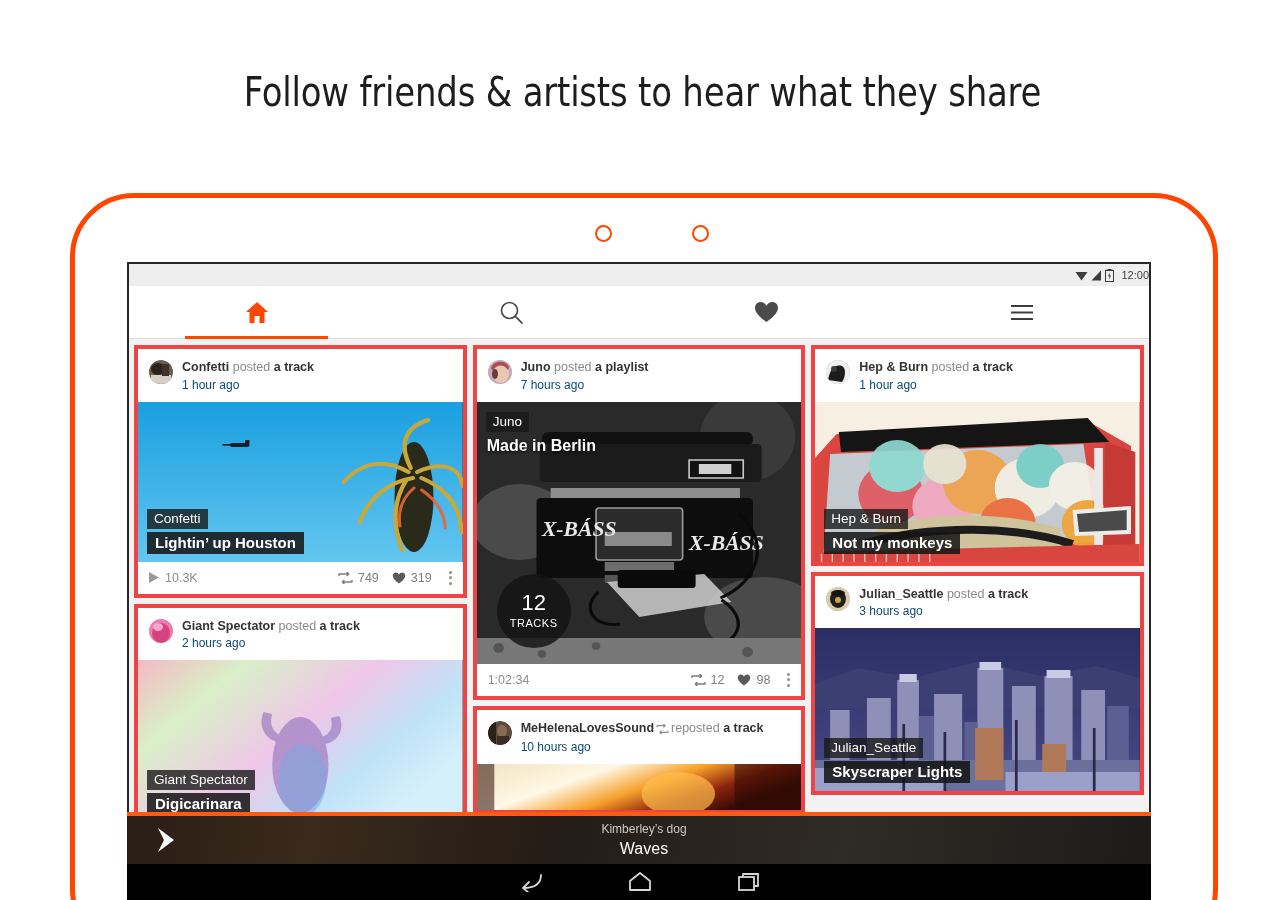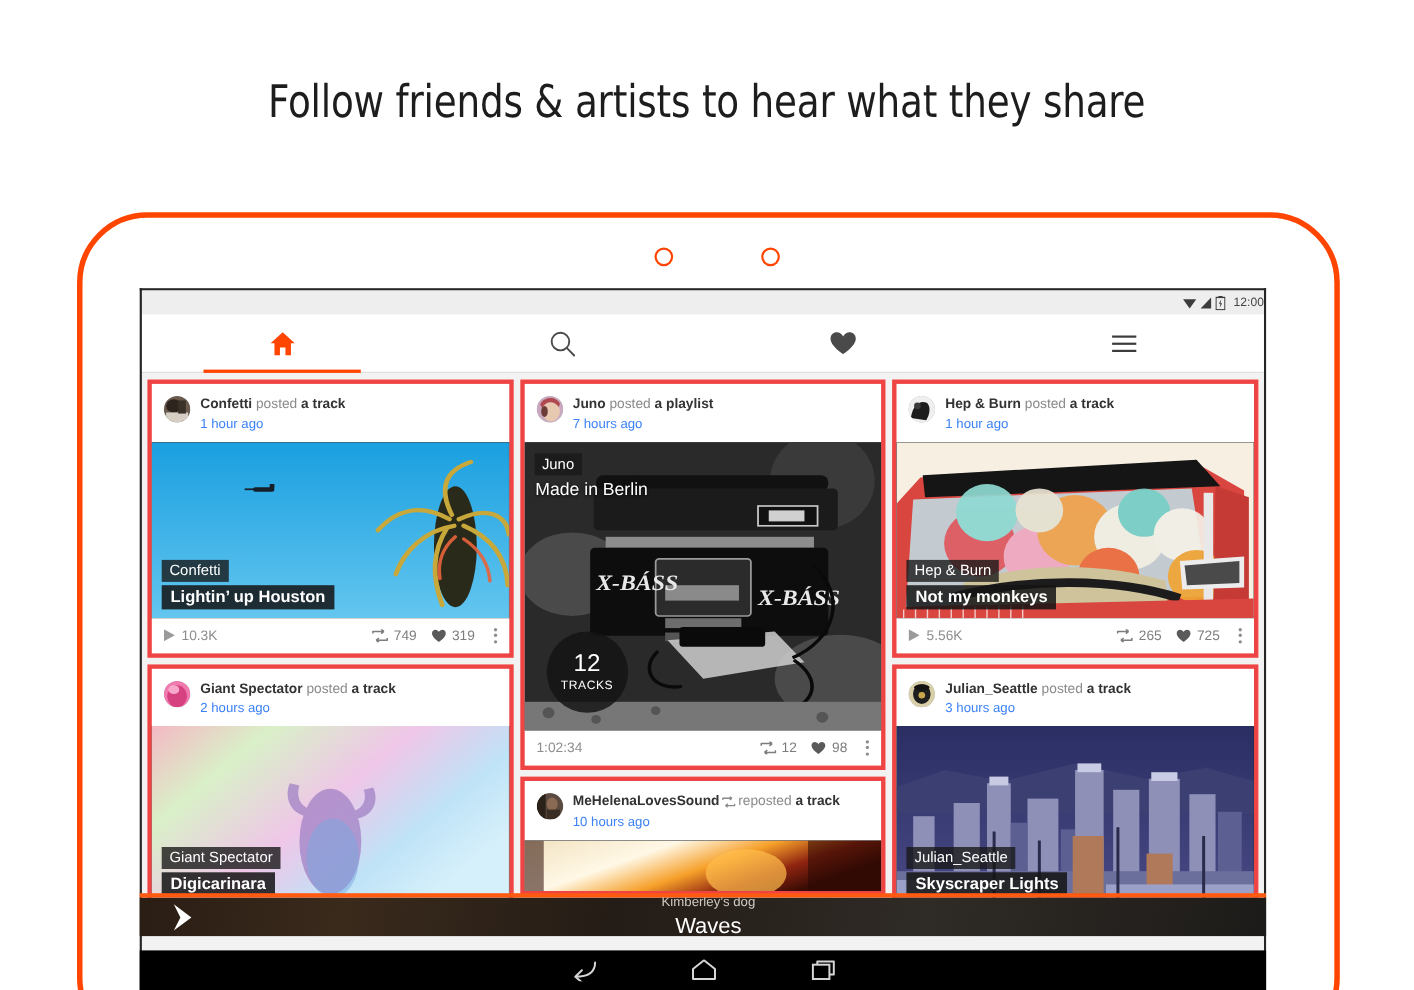--- a/index.html
+++ b/index.html
@@ -79,35 +79,35 @@
   }
   .card-head{display:flex;align-items:flex-start;padding:11px 11px 9px 11px;gap:9px;}
   .avatar{
     width:24px;height:24px;border-radius:50%;flex:0 0 24px;
     background:#bbb;overflow:hidden;position:relative;
   }
   .meta{min-width:0;line-height:1.25;}
   .meta .l1{font-size:12.5px;color:#8a8a8a;white-space:nowrap;overflow:hidden;text-overflow:ellipsis;}
   .meta .l1 b{color:#333;font-weight:700;}
   .meta .l1 .strong{color:#333;font-weight:700;}
-  .meta .l2{font-size:12px;color:#3b82f6;margin-top:2px;}
+  .meta .l2{font-size:12px;color:#0c4a6e;margin-top:2px;}
   .rp-ic{display:inline-block;vertical-align:-2px;margin:0 2px;}
 
   .art{width:100%;position:relative;overflow:hidden;background:#222;}
   .art .tags{position:absolute;left:9px;bottom:8px;display:flex;flex-direction:column;align-items:flex-start;gap:3px;}
   .tag-user{
     background:rgba(25,25,25,.80);color:#fff;font-size:13.5px;padding:2px 7px 3px 7px;
     white-space:nowrap;
   }
   .tag-title{
     background:rgba(20,20,20,.86);color:#fff;font-size:15px;font-weight:700;padding:2px 8px 3px 8px;
     white-space:nowrap;
   }
   .tags.top{top:10px;bottom:auto;}
-  .tags.top .tag-title{background:transparent;font-weight:400;font-size:16px;padding-left:1px;
+  .tags.top .tag-title{background:transparent;font-weight:700;font-size:16px;padding-left:1px;
     text-shadow:0 1px 3px rgba(0,0,0,.9);}
 
   .trackbadge{
     position:absolute;left:20px;bottom:16px;width:74px;height:74px;border-radius:50%;
     background:rgba(20,20,20,.82);color:#fff;display:flex;flex-direction:column;
     align-items:center;justify-content:center;
   }
   .trackbadge .n{font-size:22px;font-weight:400;line-height:1;}
   .trackbadge .t{font-size:11px;letter-spacing:.5px;margin-top:3px;}
 
@@ -115,29 +115,29 @@
     display:flex;align-items:center;padding:9px 11px;gap:0;font-size:12.5px;color:#8d8d8d;
   }
   .foot-left{display:flex;align-items:center;gap:6px;}
   .foot-right{margin-left:auto;display:flex;align-items:flex-end;gap:13px;}
   .stat{display:flex;align-items:center;gap:5px;color:#7d7d7d;}
   .kebab{display:flex;flex-direction:column;gap:2.5px;padding-left:4px;}
   .kebab i{width:3px;height:3px;border-radius:50%;background:#8d8d8d;display:block;}
 
   
   .player{
-    position:absolute;left:127px;top:812px;width:1024px;height:39px;
+    position:absolute;left:127px;top:812px;width:1024px;height:52px;
     border-top:4px solid #ff5a12;box-sizing:border-box;
     background:linear-gradient(100deg,#2a1d14 0%,#3a2a1c 18%,#241c16 42%,#2f2b26 70%,#1d1b19 100%);
     display:flex;align-items:center;color:#fff;overflow:hidden;
   }
   .player .play{margin-left:28px;}
   .player .np{flex:1;text-align:center;margin-left:-40px;line-height:1.2;}
   .np .a{font-size:12px;color:#cfc9c2;}
-  .np .t{font-size:20px;color:#fff;margin-top:2px;}
+  .np .t{font-size:16px;color:#fff;margin-top:2px;}
 
   
   .navbar{
     position:absolute;left:127px;top:864px;width:1024px;height:36px;background:#000;
     display:flex;align-items:center;justify-content:center;gap:84px;
   }
 </style>
 </head>
 <body>
 
@@ -546,48 +546,20 @@
               <path d="M86 148 L86 160"></path>
                 <path d="M96 148 L96 160"></path>
                 <path d="M106 148 L106 160"></path>
             </g>
           </svg>
           <div class="tags">
             <span class="tag-user">Hep &amp; Burn</span>
             <span class="tag-title">Not my monkeys</span>
           </div>
         </div>
-        <div class="card-foot">
-          <div class="foot-left">
-            <svg width="10" height="11" viewBox="0 0 10 11">
-                <path d="M0 0 L10 5.5 L0 11 Z" fill="#9a9a9a"></path>
-              </svg>
-            <span>5.56K</span>
-          </div>
-          <div class="foot-right">
-            <div class="stat">
-              <svg width="15" height="12" viewBox="0 0 15 12">
-                <path d="M1 4 L1 2 L11 2 M11 2 L8.5 0 M11 2 L8.5 4" fill="none" stroke="#7d7d7d" stroke-width="1.4" stroke-linejoin="round"></path>
-                <path d="M14 8 L14 10 L4 10 M4 10 L6.5 12 M4 10 L6.5 8" fill="none" stroke="#7d7d7d" stroke-width="1.4" stroke-linejoin="round"></path>
-              </svg>
-              <span>265</span>
-            </div>
-            <div class="stat">
-              <svg width="14" height="12" viewBox="0 0 25 22">
-                  <path d="M12.5 21 C12.5 21 1 13.6 1 7 C1 3.3 3.6 1 6.7 1 C9.2 1 11.4 2.6 12.5 4.8 C13.6 2.6 15.8 1 18.3 1 C21.4 1 24 3.3 24 7 C24 13.6 12.5 21 12.5 21 Z" fill="#5a5a5a"></path>
-                </svg>
-              <span>725</span>
-            </div>
-            <div class="kebab">
-                <i></i>
-                <i></i>
-                <i></i>
-              </div>
-          </div>
-        </div>
       </div>
 
       <div class="card">
         <div class="card-head">
           <div class="avatar">
             <svg viewBox="0 0 24 24" width="24" height="24">
                 <defs>
                   <clipPath id="cl6">
                     <circle cx="12" cy="12" r="12"></circle>
                   </clipPath>

